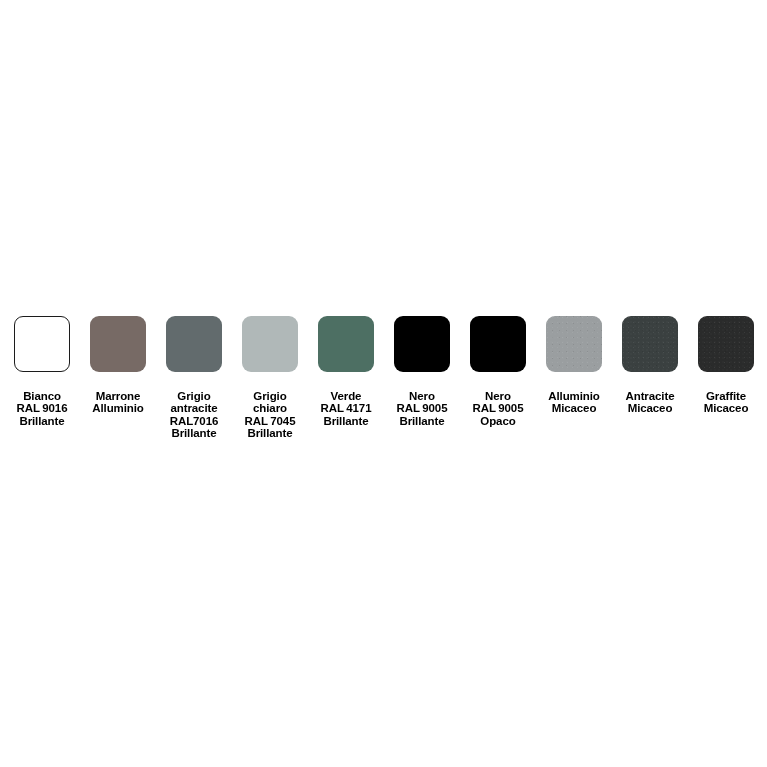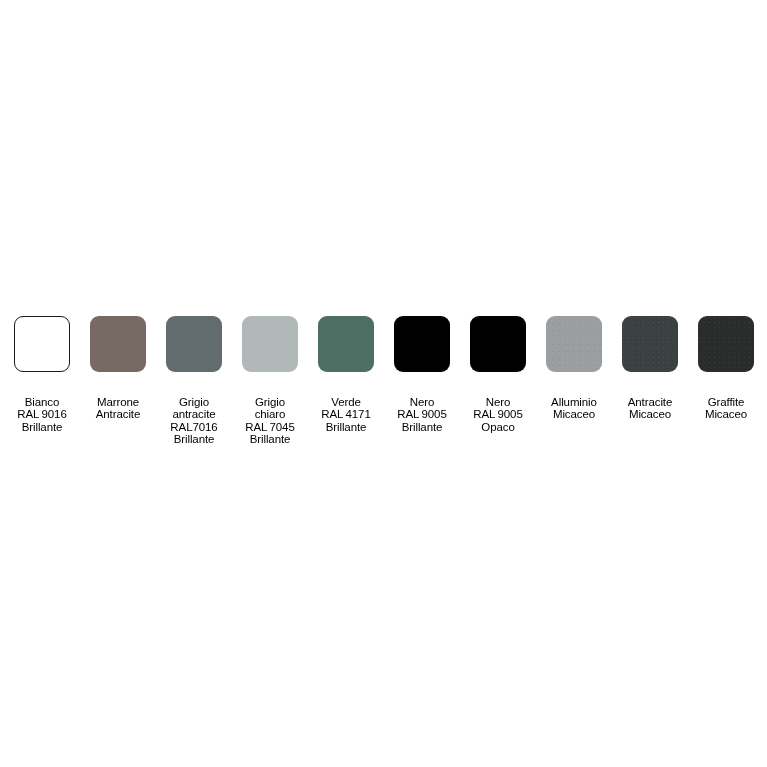--- a/index.html
+++ b/index.html
@@ -69,26 +69,26 @@
     background-image:
       radial-gradient(rgba(255,255,255,0.16) 0.6px, transparent 0.9px),
       radial-gradient(rgba(0,0,0,0.18) 0.6px, transparent 0.9px),
       radial-gradient(rgba(255,255,255,0.10) 0.5px, transparent 0.8px);
     background-size: 5px 5px, 7px 7px, 4px 4px;
     background-position: 0 0, 2px 3px, 1px 2px;
     pointer-events: none;
   }
 
   .swatch-label {
-    margin-top: 24px;
+    margin-top: 18px;
     width: 86px;
     text-align: center;
     color: #000000;
     font-family: "Liberation Sans", "DejaVu Sans", sans-serif;
-    font-weight: normal;
+    font-weight: bold;
     font-size: 11.5px;
     line-height: 12.4px;
     letter-spacing: -0.1px;
     white-space: pre-line;
     word-spacing: -0.5px;
   }
 </style>
 </head>
 <body style="background-color: rgb(255, 255, 255);">
 
@@ -98,21 +98,21 @@
     <div class="swatch-cell">
       <div class="swatch-chip has-outline" style="background-color: rgb(255, 255, 255);"></div>
       <div class="swatch-label">Bianco
 RAL 9016
 Brillante</div>
     </div>
 
     <div class="swatch-cell">
       <div class="swatch-chip" style="background-color: rgb(119, 106, 101);"></div>
       <div class="swatch-label">Marrone
-Antracite</div>
+Alluminio</div>
     </div>
 
     <div class="swatch-cell">
       <div class="swatch-chip" style="background-color: rgb(98, 107, 109);"></div>
       <div class="swatch-label">Grigio
 antracite
 RAL7016
 Brillante</div>
     </div>
 

